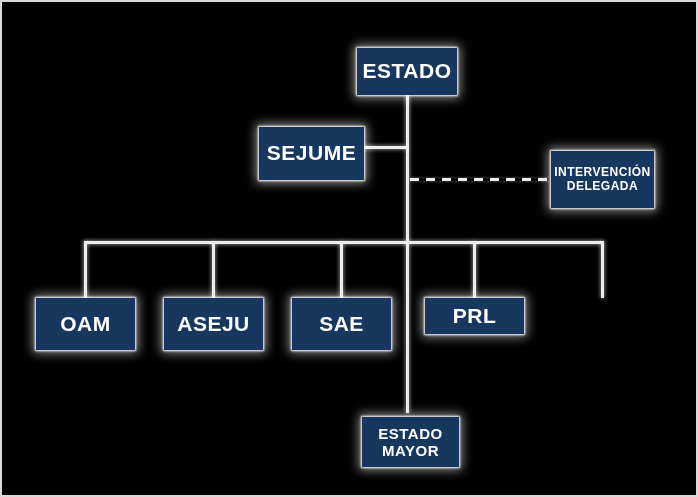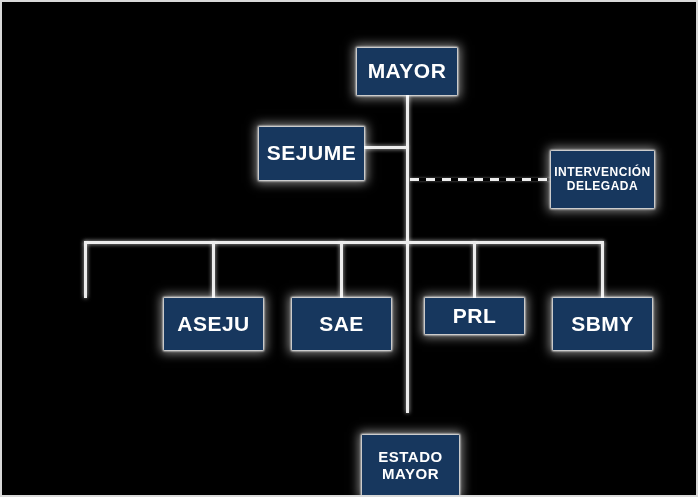--- a/index.html
+++ b/index.html
@@ -61,47 +61,47 @@
 
   
   #nd-gejume       { left: 355px; top: 46px;  width: 100px; height: 47px; }
   #nd-sejume       { left: 257px; top: 125px; width: 105px; height: 53px; }
   #nd-intervencion { left: 549px; top: 149px; width: 103px; height: 57px; }
   #nd-oam          { left: 34px;  top: 296px; width: 99px;  height: 52px; }
   #nd-aseju        { left: 162px; top: 296px; width: 99px;  height: 52px; }
   #nd-sae          { left: 290px; top: 296px; width: 99px;  height: 52px; }
   #nd-prl          { left: 423px; top: 296px; width: 99px;  height: 36px; }
   #nd-sbmy         { left: 551px; top: 296px; width: 99px;  height: 52px; }
-  #nd-estado       { left: 360px; top: 433px; width: 97px;  height: 60px; }
+  #nd-estado       { left: 360px; top: 415px; width: 97px;  height: 50px; }
 </style>
 </head>
 <body>
 
 <div class="frame">
 
   <div class="line" id="ln-main-vertical"></div>
   <div class="line" id="ln-sejume"></div>
   <div class="line-dashed" id="ln-intervencion"></div>
   <div class="line" id="ln-bar"></div>
   <div class="line" id="ln-drop-oam"></div>
   <div class="line" id="ln-drop-aseju"></div>
   <div class="line" id="ln-drop-sae"></div>
   <div class="line" id="ln-drop-prl"></div>
   <div class="line" id="ln-drop-sbmy"></div>
 
-  <div class="node node-lg" id="nd-gejume">MAYOR</div>
+  <div class="node node-lg" id="nd-gejume">ESTADO</div>
 
   <div class="node node-lg" id="nd-sejume">SEJUME</div>
 
   <div class="node node-sm" id="nd-intervencion">INTERVENCIÓN DELEGADA</div>
 
+  <div class="node node-lg" id="nd-oam">OAM</div>
 
   <div class="node node-lg" id="nd-aseju">ASEJU</div>
 
   <div class="node node-lg" id="nd-sae">SAE</div>
 
   <div class="node node-lg" id="nd-prl">PRL</div>
 
-  <div class="node node-lg" id="nd-sbmy">SBMY</div>
 
   <div class="node node-md" id="nd-estado">ESTADO MAYOR</div>
 
 </div>
 
 </body></html>

